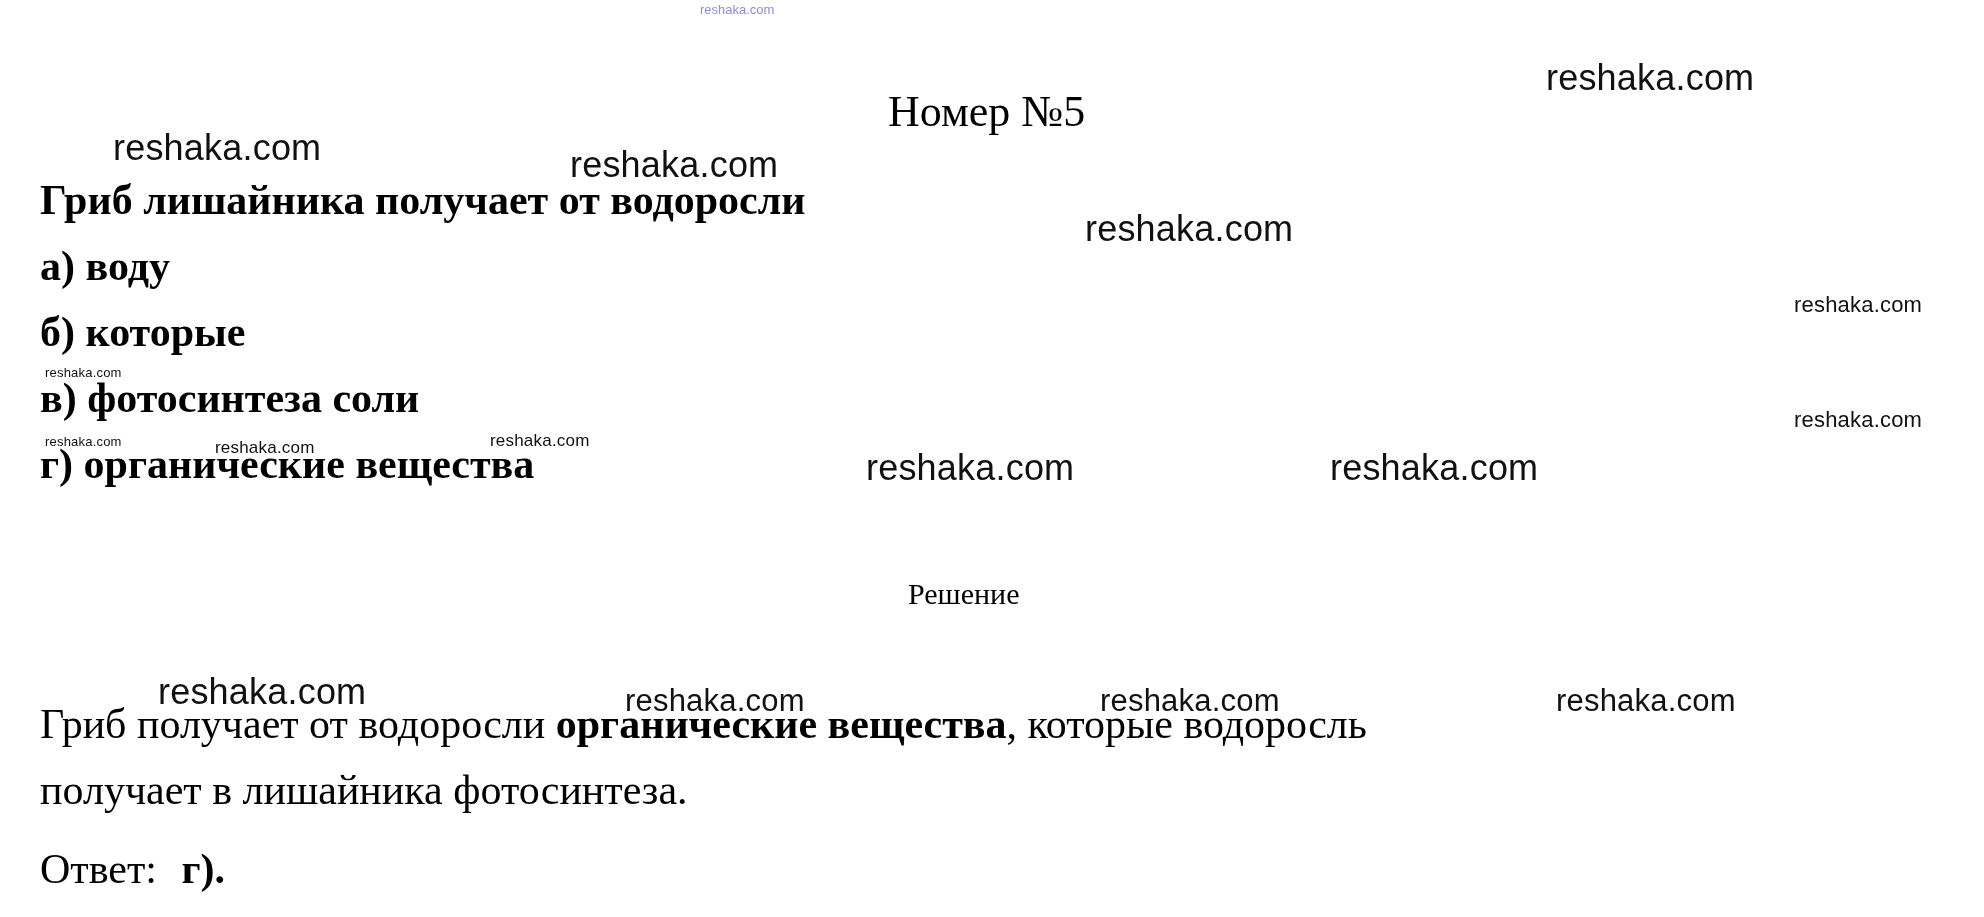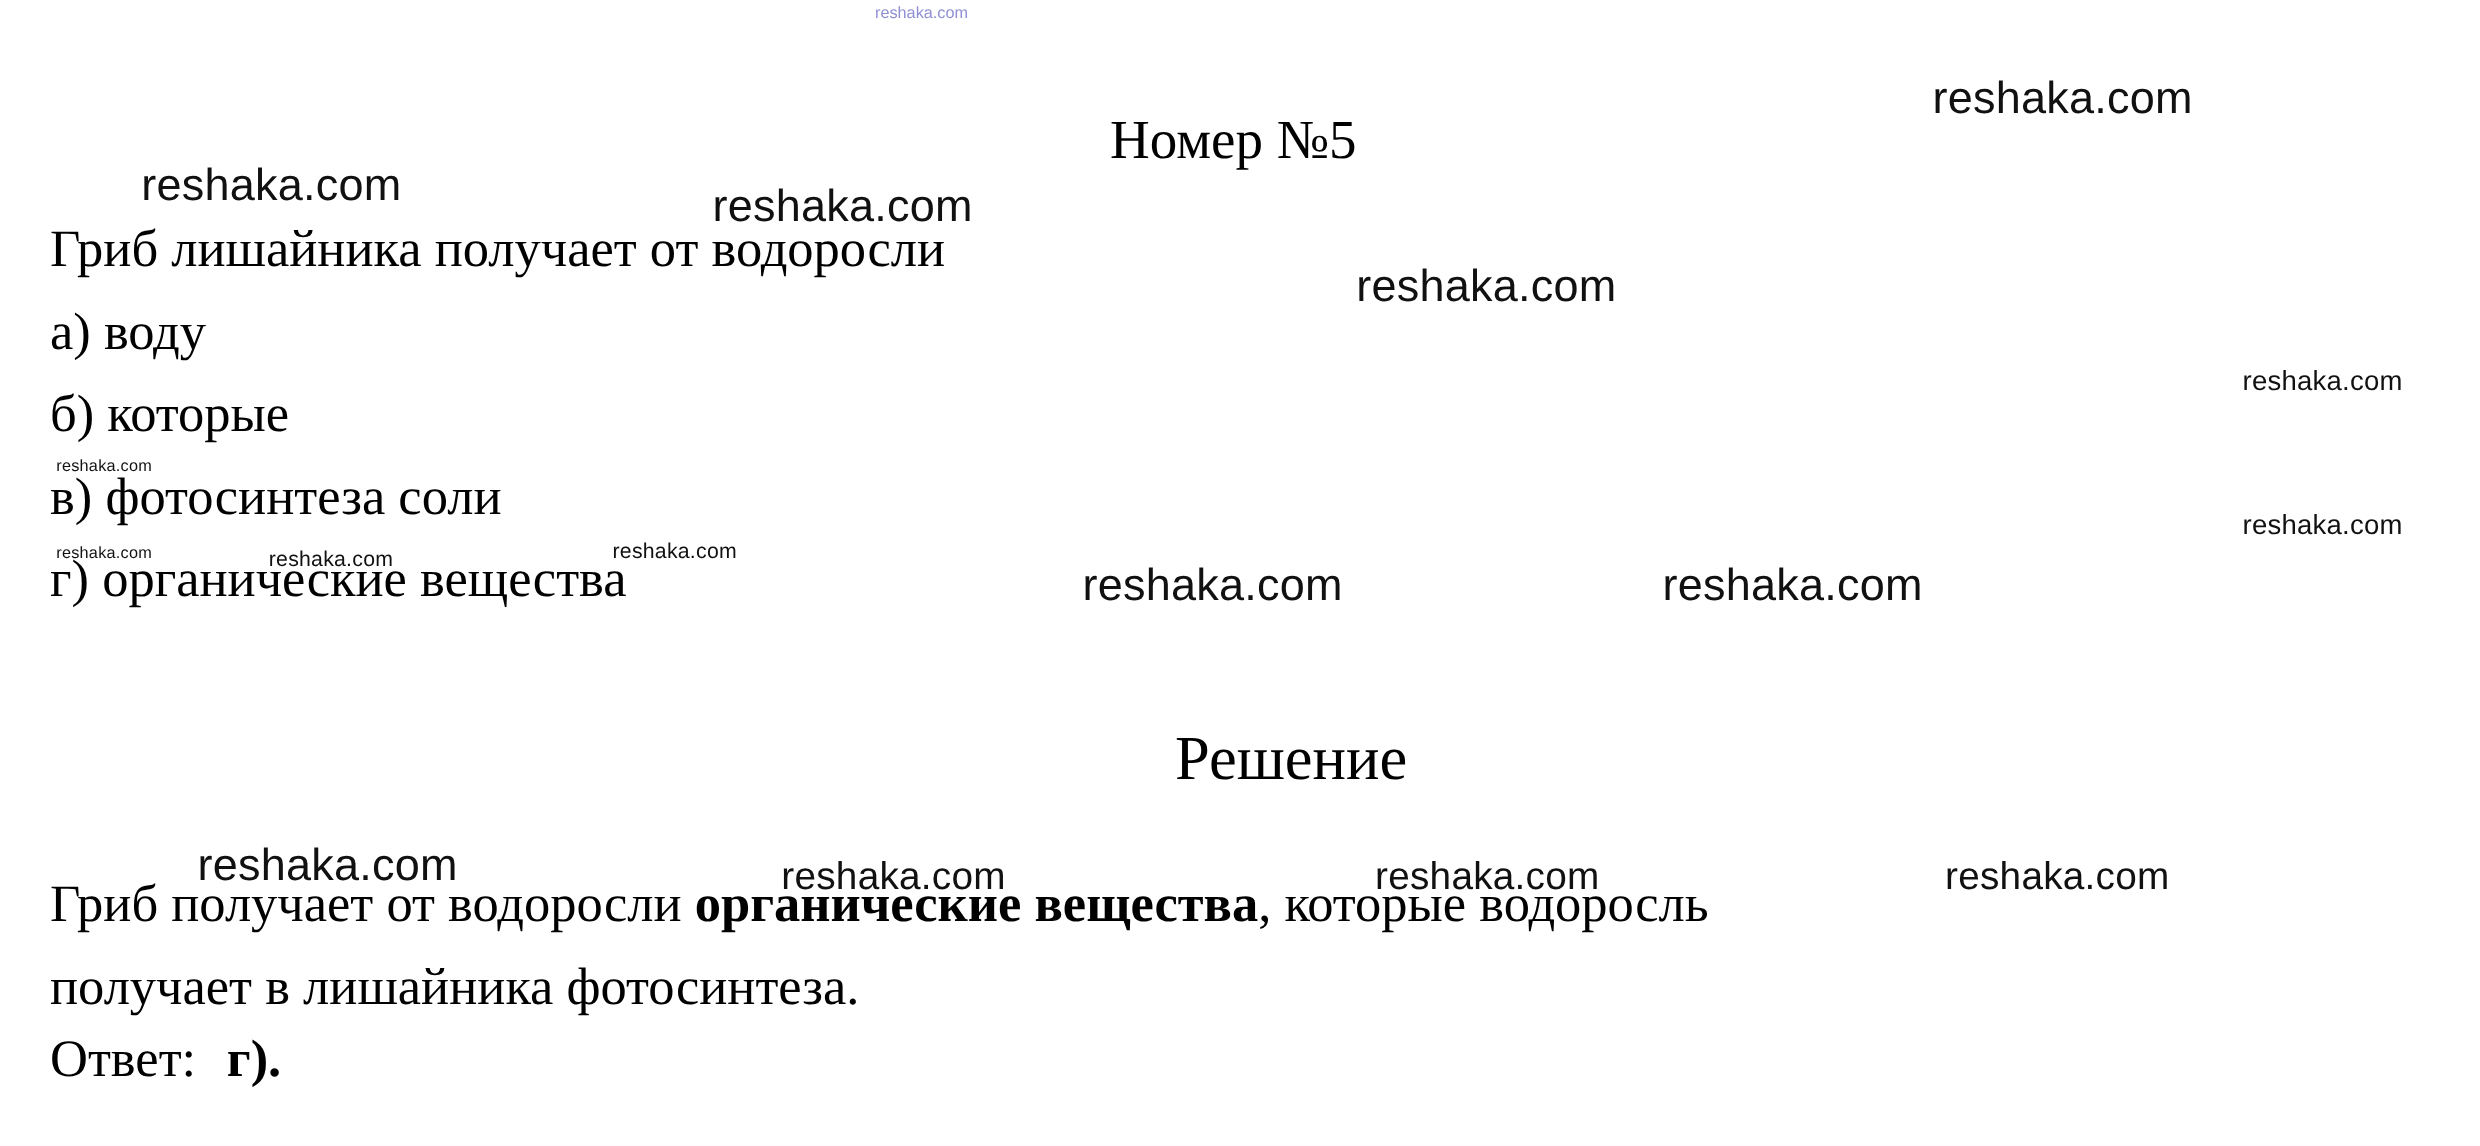--- a/index.html
+++ b/index.html
@@ -25,25 +25,25 @@
   }
   
   .doc-title {
     font-size: 44px;
     font-family: "Liberation Serif", serif;
     margin-top: 32px;
   }
   .doc-line {
     font-size: 42px;
     font-family: "Liberation Serif", serif;
+    font-weight: bold;
   }
   .doc-heading {
-    font-size: 50px;
+    font-size: 30px;
     font-family: "Liberation Serif", serif;
-    margin-left: 32px;
   }
   .doc-solution {
     font-size: 42px;
     font-family: "Liberation Serif", serif;
   }
   .bold {
     font-weight: bold;
   }
   
   .wm {
@@ -97,19 +97,19 @@
     <div class="abs doc-line" style="left:40px; top:440px;">г) органические вещества</div>
 
     <div class="abs doc-heading" style="left:908px; top:577px;">Решение</div>
 
     <div class="abs doc-solution" style="left:40px; top:700px;">
       <span>Гриб получает от водоросли </span><span class="bold">органические вещества</span><span>, которые водоросль</span>
     </div>
 
     <div class="abs doc-solution" style="left:40px; top:766px;">получает в лишайника фотосинтеза.</div>
 
-    <div class="abs doc-solution" style="left:40px; top:824px;">
+    <div class="abs doc-solution" style="left:40px; top:845px;">
       <span>Ответ:</span>
       <span class="bold" style="margin-left:14px;">г).</span>
     </div>
   </div>
 
 </div>
 
 </body></html>

